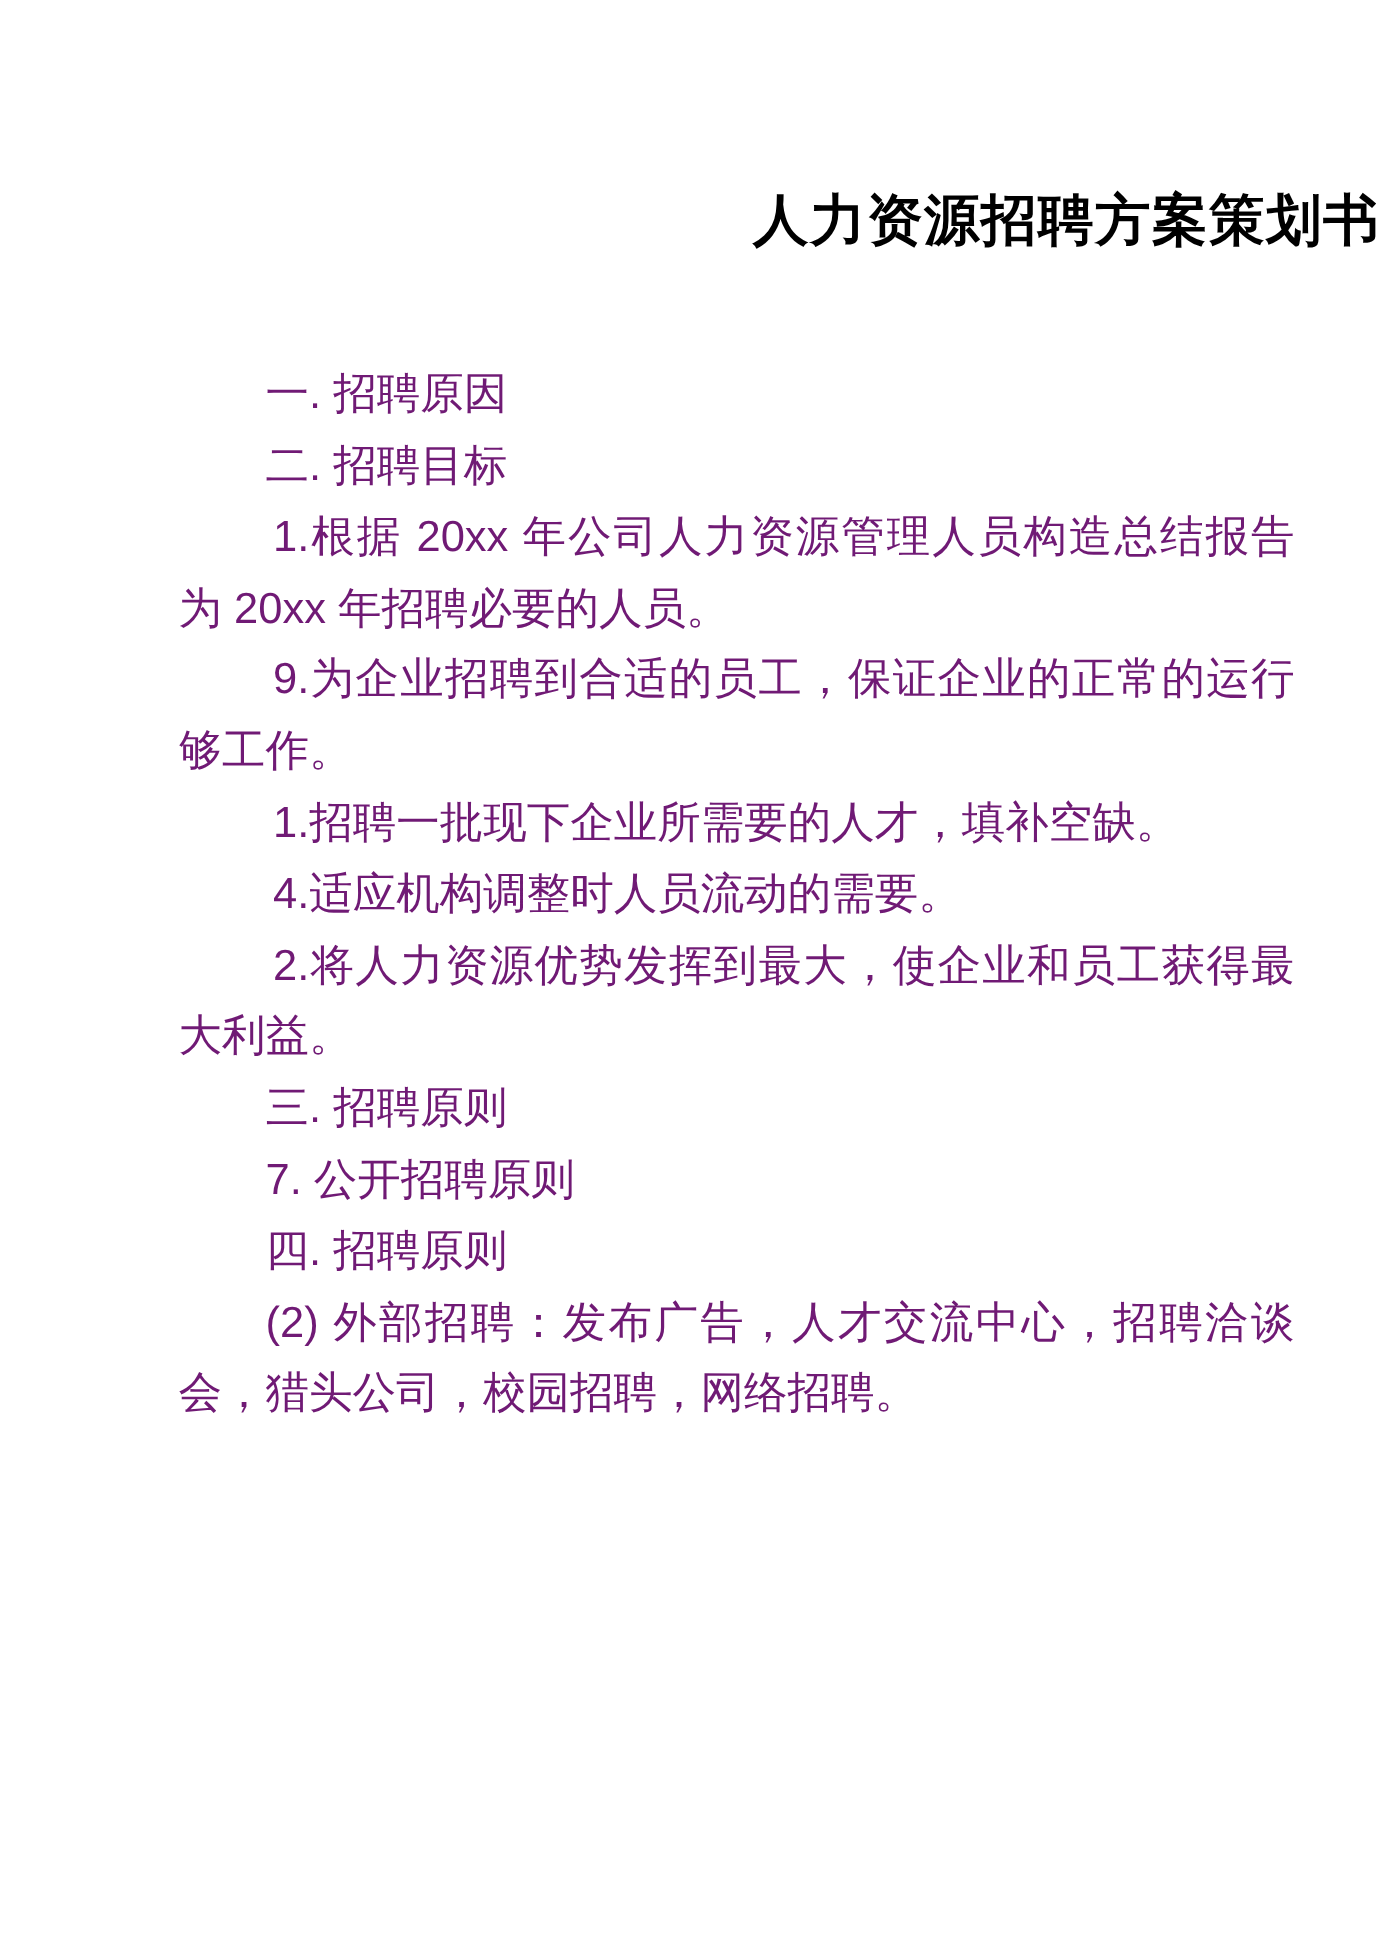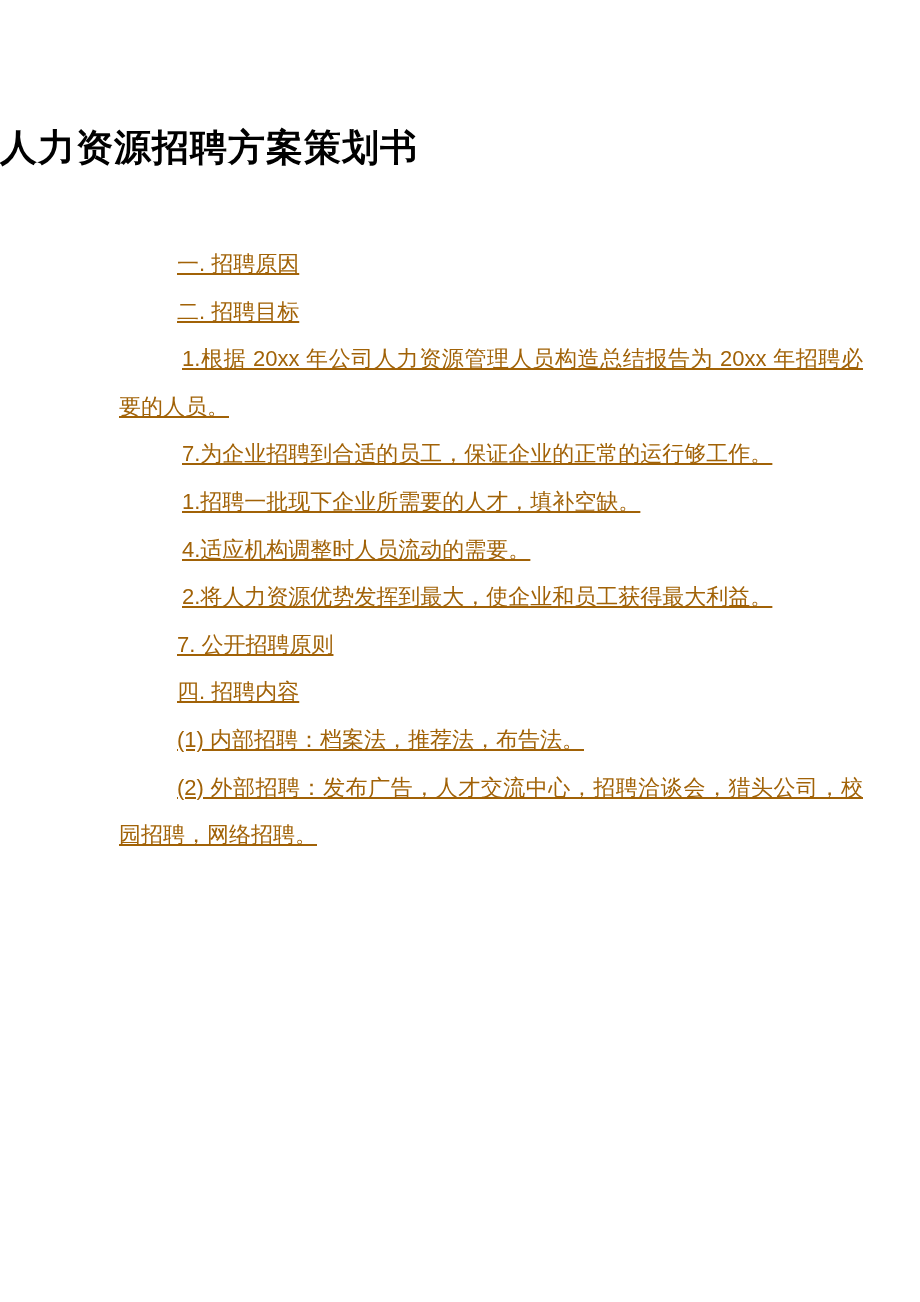--- a/index.html
+++ b/index.html
@@ -11,37 +11,36 @@
     position: relative;
     width: 920px;
     height: 1302px;
     background: #ffffff;
     color: #000000;
     overflow: hidden;
   }
   .doc-title {
     margin: 118px 0 0 0;
     padding: 0;
-    text-align: left;
+    text-align: right;
     font-family: "Liberation Serif", serif;
     font-weight: bold;
     font-size: 37px;
     line-height: 60px;
     letter-spacing: 1px;
     color: #000000;
   }
   .doc-body {
     margin: 62px 0 0 119px;
     width: 744px;
     text-align: justify;
     font-family: "Liberation Sans", serif;
-    font-size: 22px;
+    font-size: 29px;
     line-height: 47.6px;
-    color: #a16207;
-    text-decoration: underline;
+    color: #701a75;
   }
   .doc-body p {
     margin: 0;
     padding: 0;
   }
   
   .indent-sect { text-indent: 58px; }   
   .indent-para { text-indent: 73px; }   
   .indent-num  { text-indent: 63px; }   
 </style>
@@ -49,23 +48,23 @@
 <body>
 
 <div class="page">
 
   <h1 class="doc-title">人力资源招聘方案策划书</h1>
 
   <div class="doc-body">
     <p class="indent-sect">一. 招聘原因</p>
     <p class="indent-sect">二. 招聘目标</p>
     <p class="indent-num">1.根据 20xx 年公司人力资源管理人员构造总结报告为 20xx 年招聘必要的人员。</p>
-    <p class="indent-num">7.为企业招聘到合适的员工，保证企业的正常的运行够工作。</p>
+    <p class="indent-num">9.为企业招聘到合适的员工，保证企业的正常的运行够工作。</p>
     <p class="indent-num">1.招聘一批现下企业所需要的人才，填补空缺。</p>
     <p class="indent-num">4.适应机构调整时人员流动的需要。</p>
     <p class="indent-num">2.将人力资源优势发挥到最大，使企业和员工获得最大利益。</p>
+    <p class="indent-sect">三. 招聘原则</p>
     <p class="indent-sect">7. 公开招聘原则</p>
-    <p class="indent-sect">四. 招聘内容</p>
-    <p class="indent-sect">(1) 内部招聘：档案法，推荐法，布告法。</p>
+    <p class="indent-sect">四. 招聘原则</p>
     <p class="indent-sect">(2) 外部招聘：发布广告，人才交流中心，招聘洽谈会，猎头公司，校园招聘，网络招聘。</p>
   </div>
 
 </div>
 
 </body></html>

